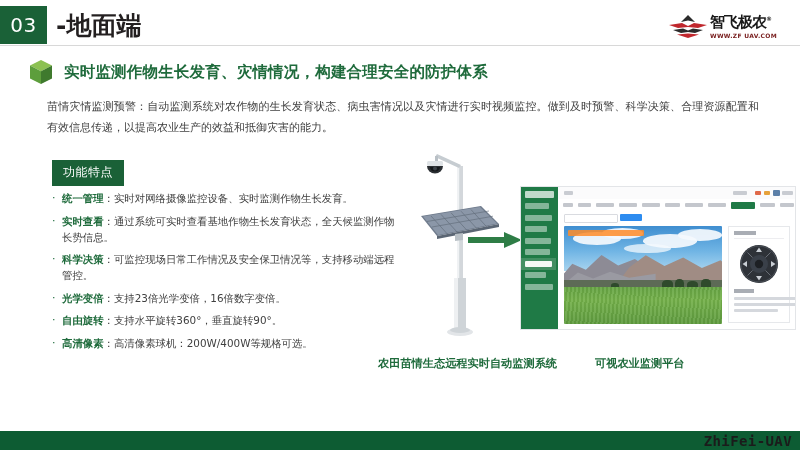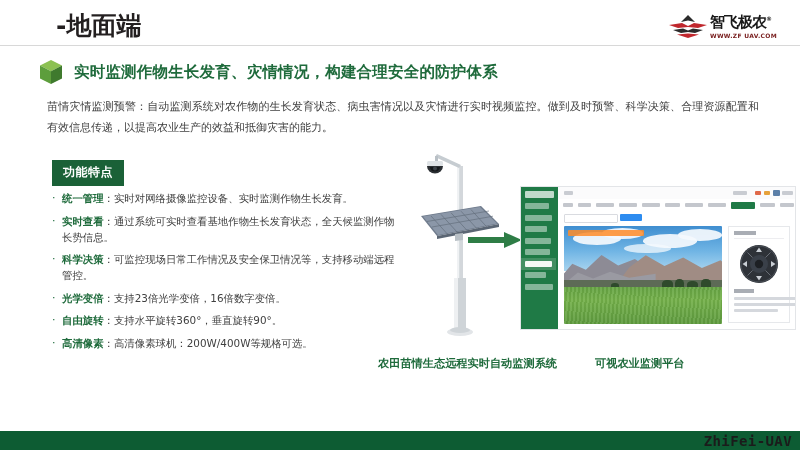--- a/index.html
+++ b/index.html
@@ -25,32 +25,32 @@
   #header-title .hl{color:#1f7a46;}
   #header-rule{position:absolute;left:0;top:45px;width:800px;height:1px;background:#d8d8d8;}
   
   #brand-logo{position:absolute;right:6px;top:4px;width:126px;height:34px;}
   #brand-mark{position:absolute;left:0;top:4px;width:40px;height:26px;}
   #brand-text{position:absolute;left:42px;top:1px;width:84px;}
   #brand-name{font-size:15px;font-weight:bold;color:#1a1a1a;letter-spacing:-1px;line-height:16px;}
   #brand-name sup{font-size:6px;vertical-align:super;}
   #brand-url{font-size:6px;font-weight:bold;color:#7a2020;letter-spacing:.3px;line-height:9px;margin-top:1px;}
   
-  #headline-row{position:absolute;left:30px;top:58px;height:28px;display:flex;align-items:center;margin-left:10px;}
+  #headline-row{position:absolute;left:30px;top:58px;height:28px;display:flex;align-items:center;}
   #cube-icon{width:22px;height:24px;margin-right:12px;}
   #headline-text{font-size:15.5px;font-weight:bold;color:#1f6b3c;white-space:nowrap;letter-spacing:.2px;}
   
   #intro-paragraph{
     position:absolute;left:47px;top:96px;width:712px;
     font-size:11px;line-height:21px;color:#3f3f3f;text-align:justify;
   }
   
   #feature-title{
     position:absolute;left:52px;top:160px;
-    background:#1a6137;color:#fff;font-size:12px;font-weight:bold;
+    background:#1a6137;color:#fff;font-size:12px;font-weight:normal;
     padding:4px 11px 5px 11px;letter-spacing:.5px;
   }
   #feature-list{position:absolute;left:52px;top:190px;width:350px;}
   .feat-item{display:flex;margin-bottom:6.5px;font-size:10.4px;line-height:16px;color:#3f3f3f;}
   .feat-bullet{color:#1f6b3c;width:10px;flex:0 0 10px;font-size:11px;line-height:16px;}
   .feat-body{flex:1;}
   .feat-label{color:#1f6b3c;font-weight:bold;}
   
   #pole-photo{position:absolute;left:405px;top:148px;width:110px;height:205px;}
   
@@ -108,20 +108,21 @@
   #footer-text{
     position:absolute;right:8px;bottom:1px;
     font-size:14px;font-weight:bold;color:#1b1b1b;letter-spacing:.4px;
     font-family:"DejaVu Sans Mono","Liberation Mono",monospace;
   }
 </style>
 </head>
 <body>
 
 <div id="header">
+  <div id="section-badge">03</div>
   <div id="header-title">
       <span>-地面端</span>
   </div>
 
   <div id="brand-logo">
     <svg id="brand-mark" viewBox="0 0 40 26">
       <path d="M20 1 L27 8 L20 6.5 L13 8 Z" fill="#2b2b2b"></path>
       <path d="M1 11 L14 9 L20 12 L26 9 L39 11 L30 14 L20 13 L10 14 Z" fill="#c0272d"></path>
       <path d="M5 16 L15 14.5 L20 16.5 L25 14.5 L35 16 L27 19 L20 18 L13 19 Z" fill="#2b2b2b"></path>
       <path d="M9 20.5 L20 19.5 L31 20.5 L20 24 Z" fill="#c0272d"></path>

